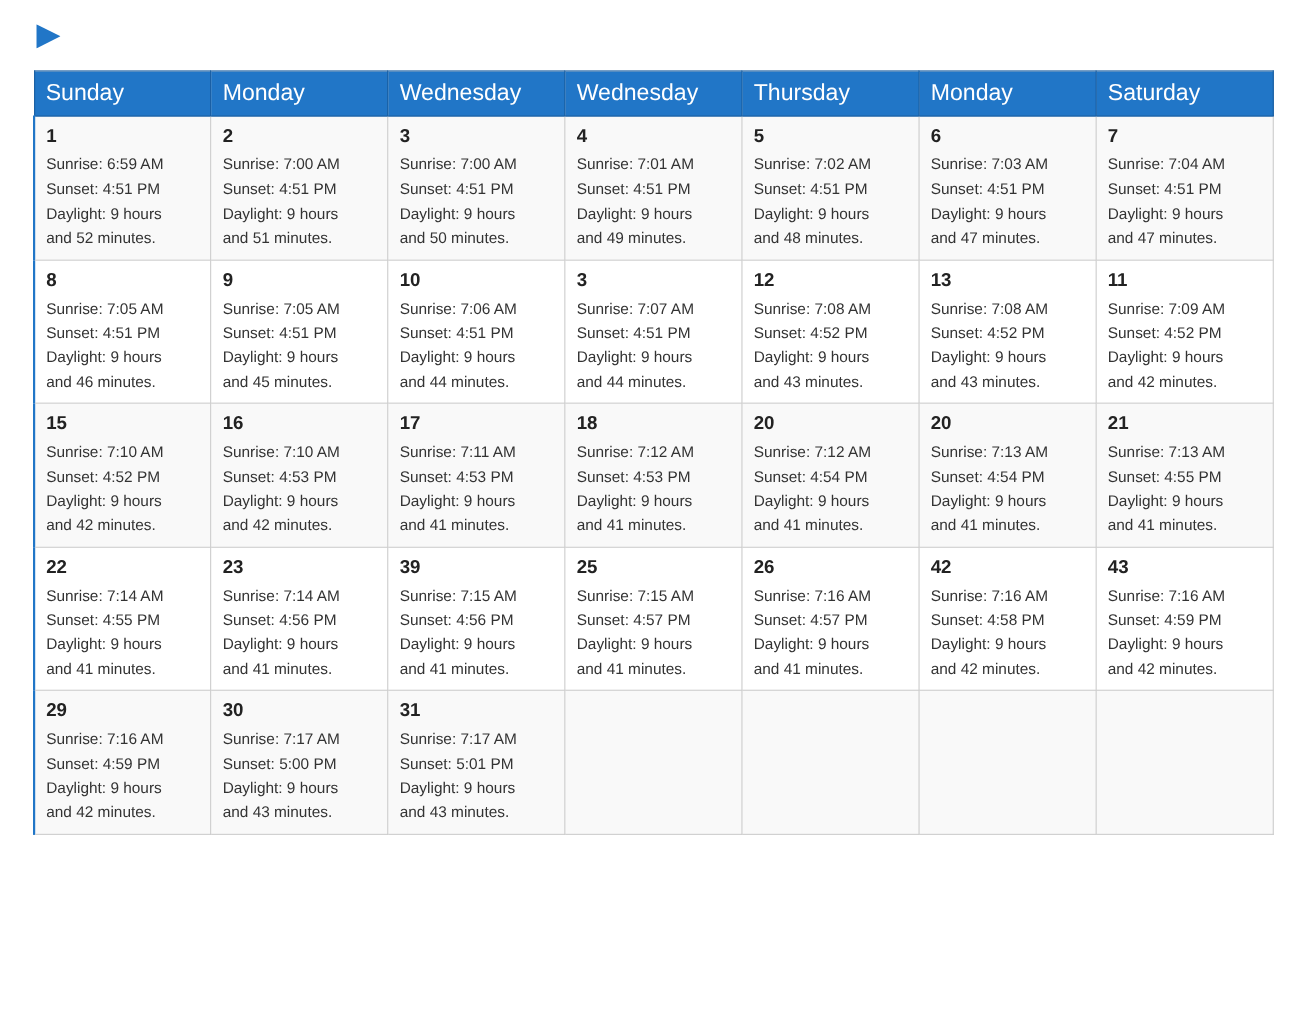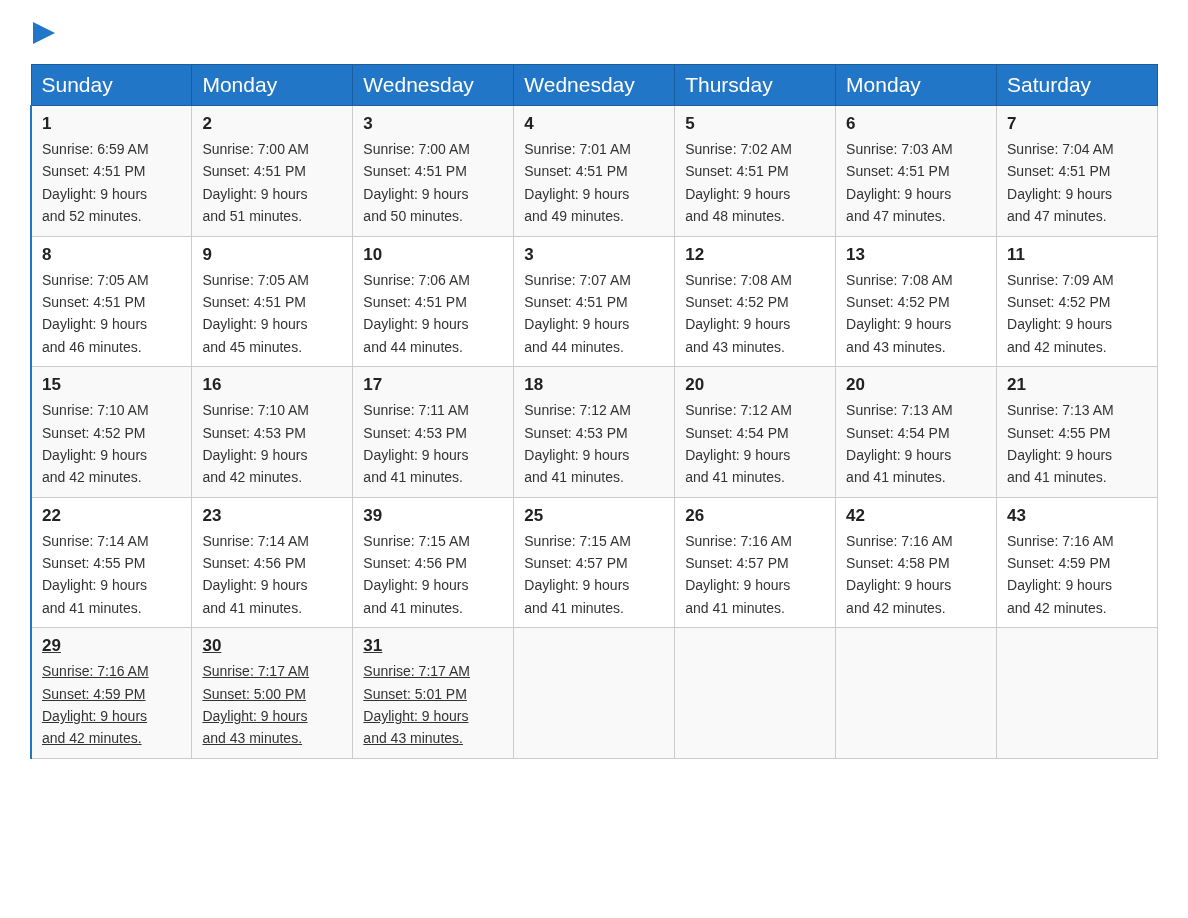--- a/index.html
+++ b/index.html
@@ -88,21 +88,20 @@
       background-color: #f9f9f9;
     }
     tbody tr:nth-child(even) td {
       background-color: #fff;
     }
     tbody tr td:first-child {
       border-left: 2px solid #2176c7;
     }
     .last-row td {
       height: 120px;
-      text-decoration: underline;
     }
   </style>
 </head>
 <body>
 
 <div class="header">
   <div class="logo">
     <div class="logo-line">
       <div class="logo-row1">
         <span class="logo-text-general"></span>

